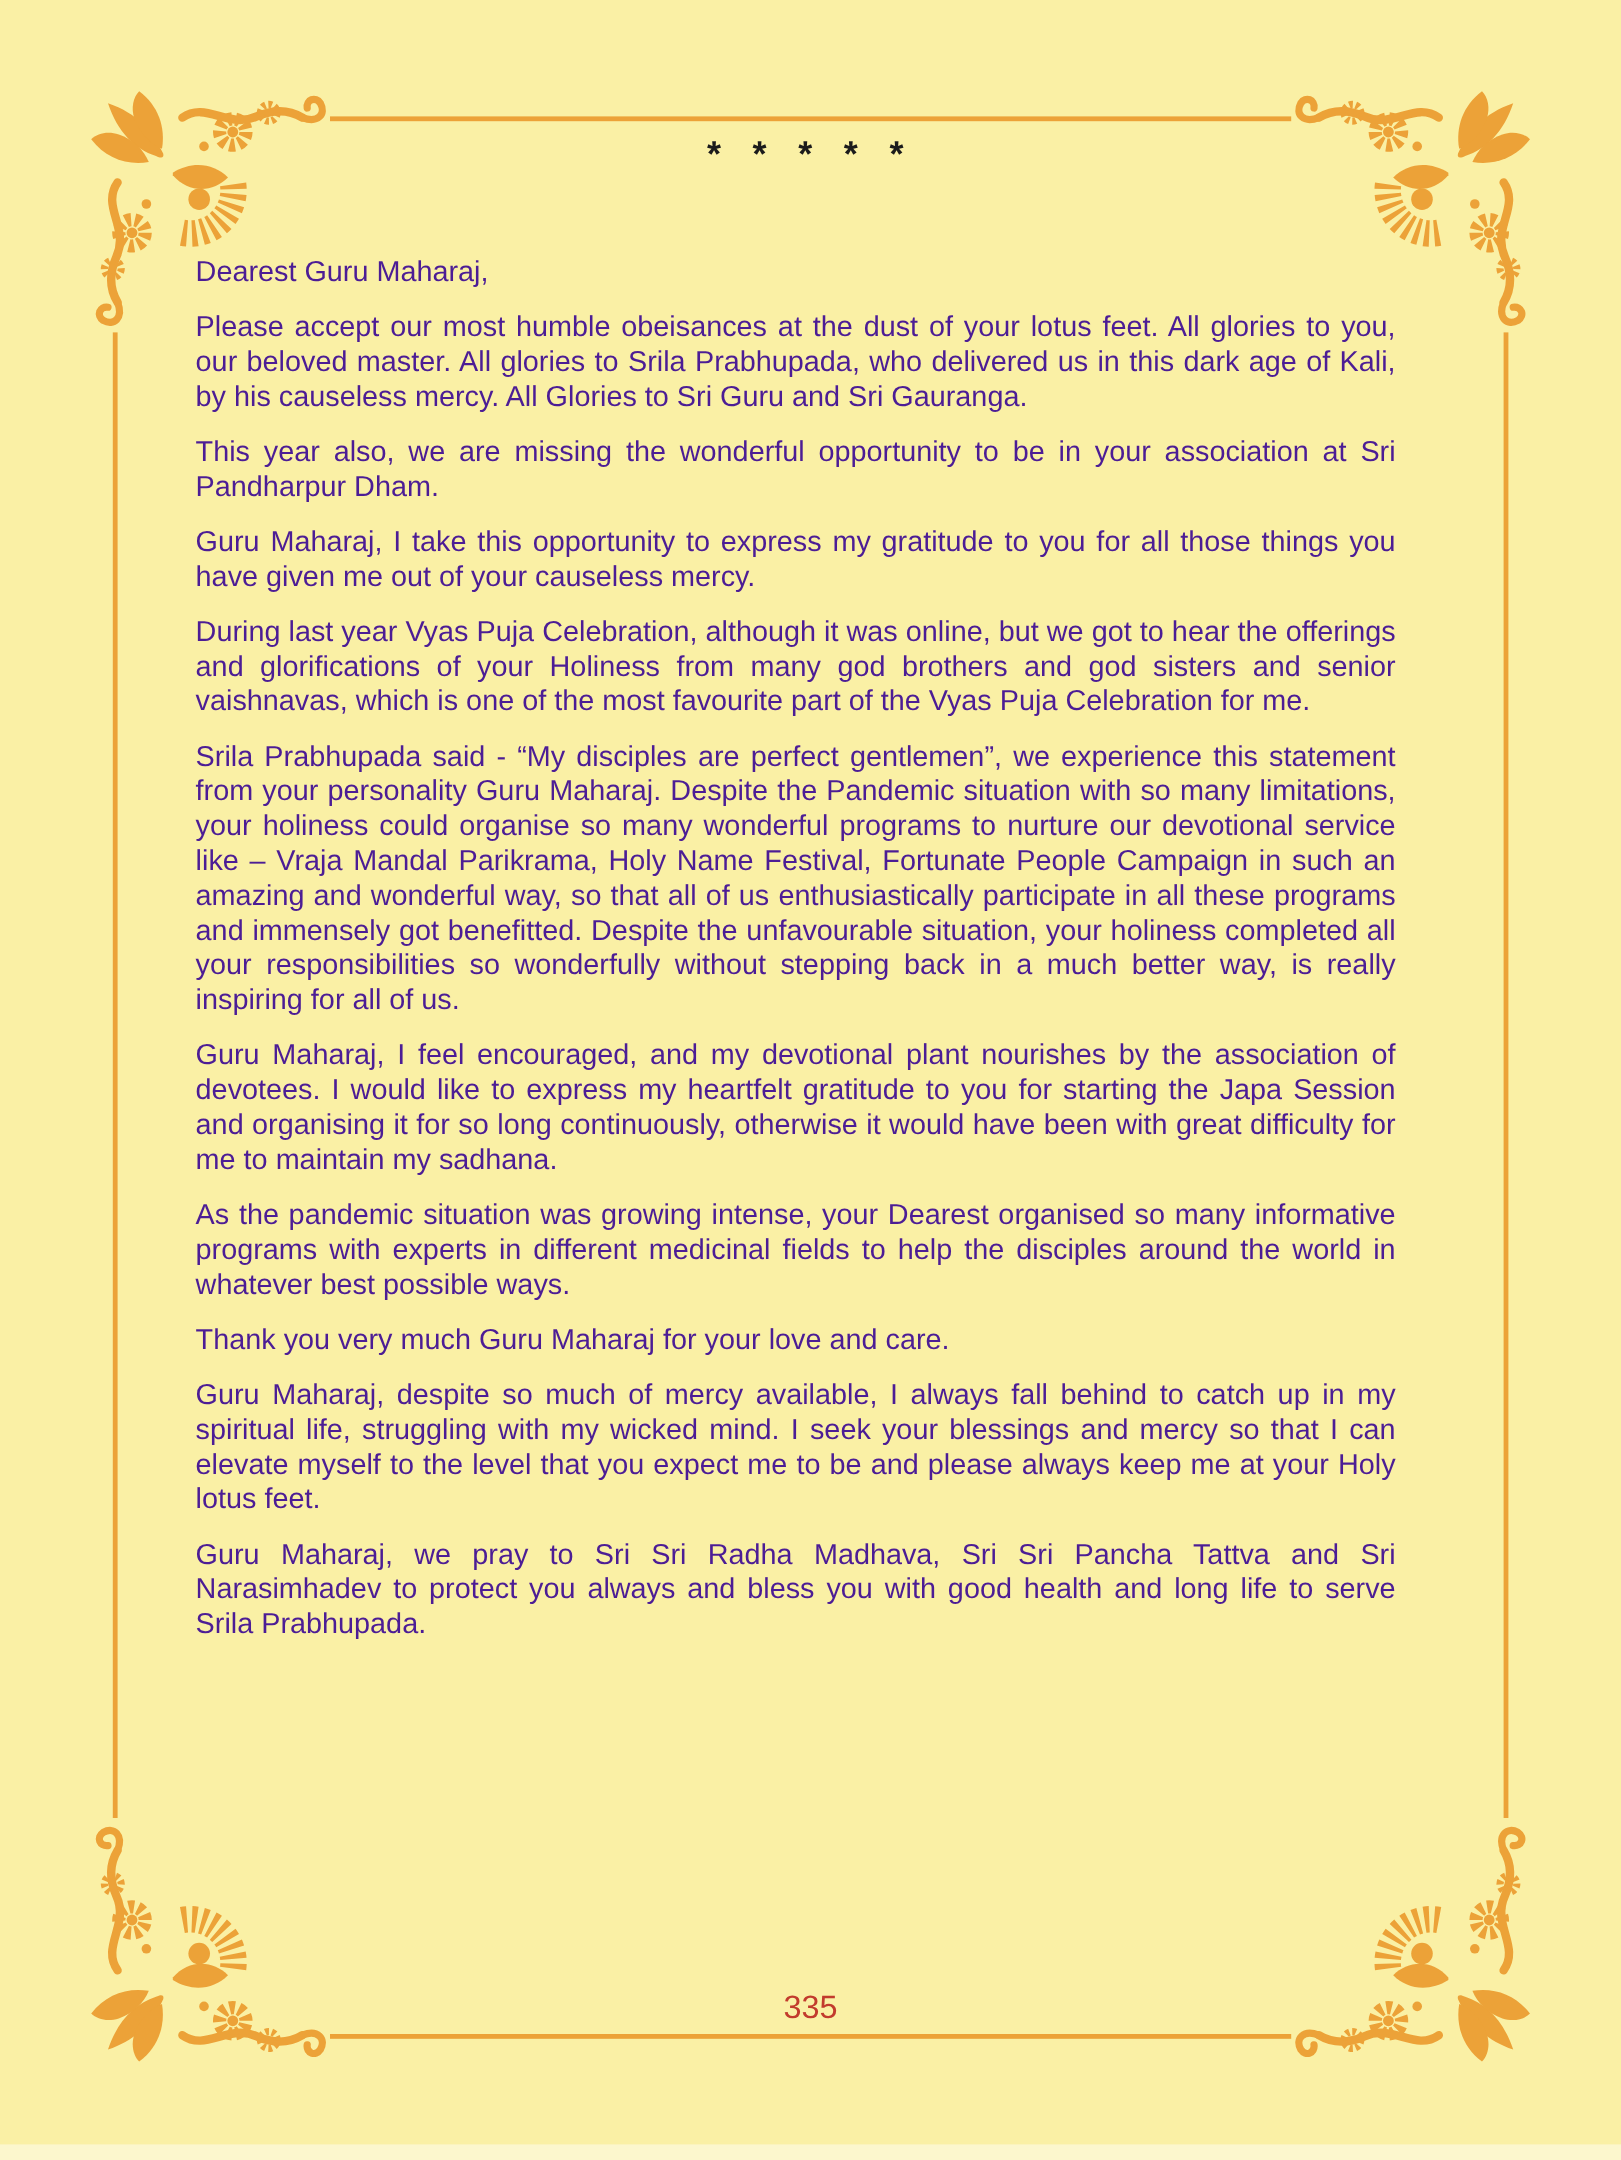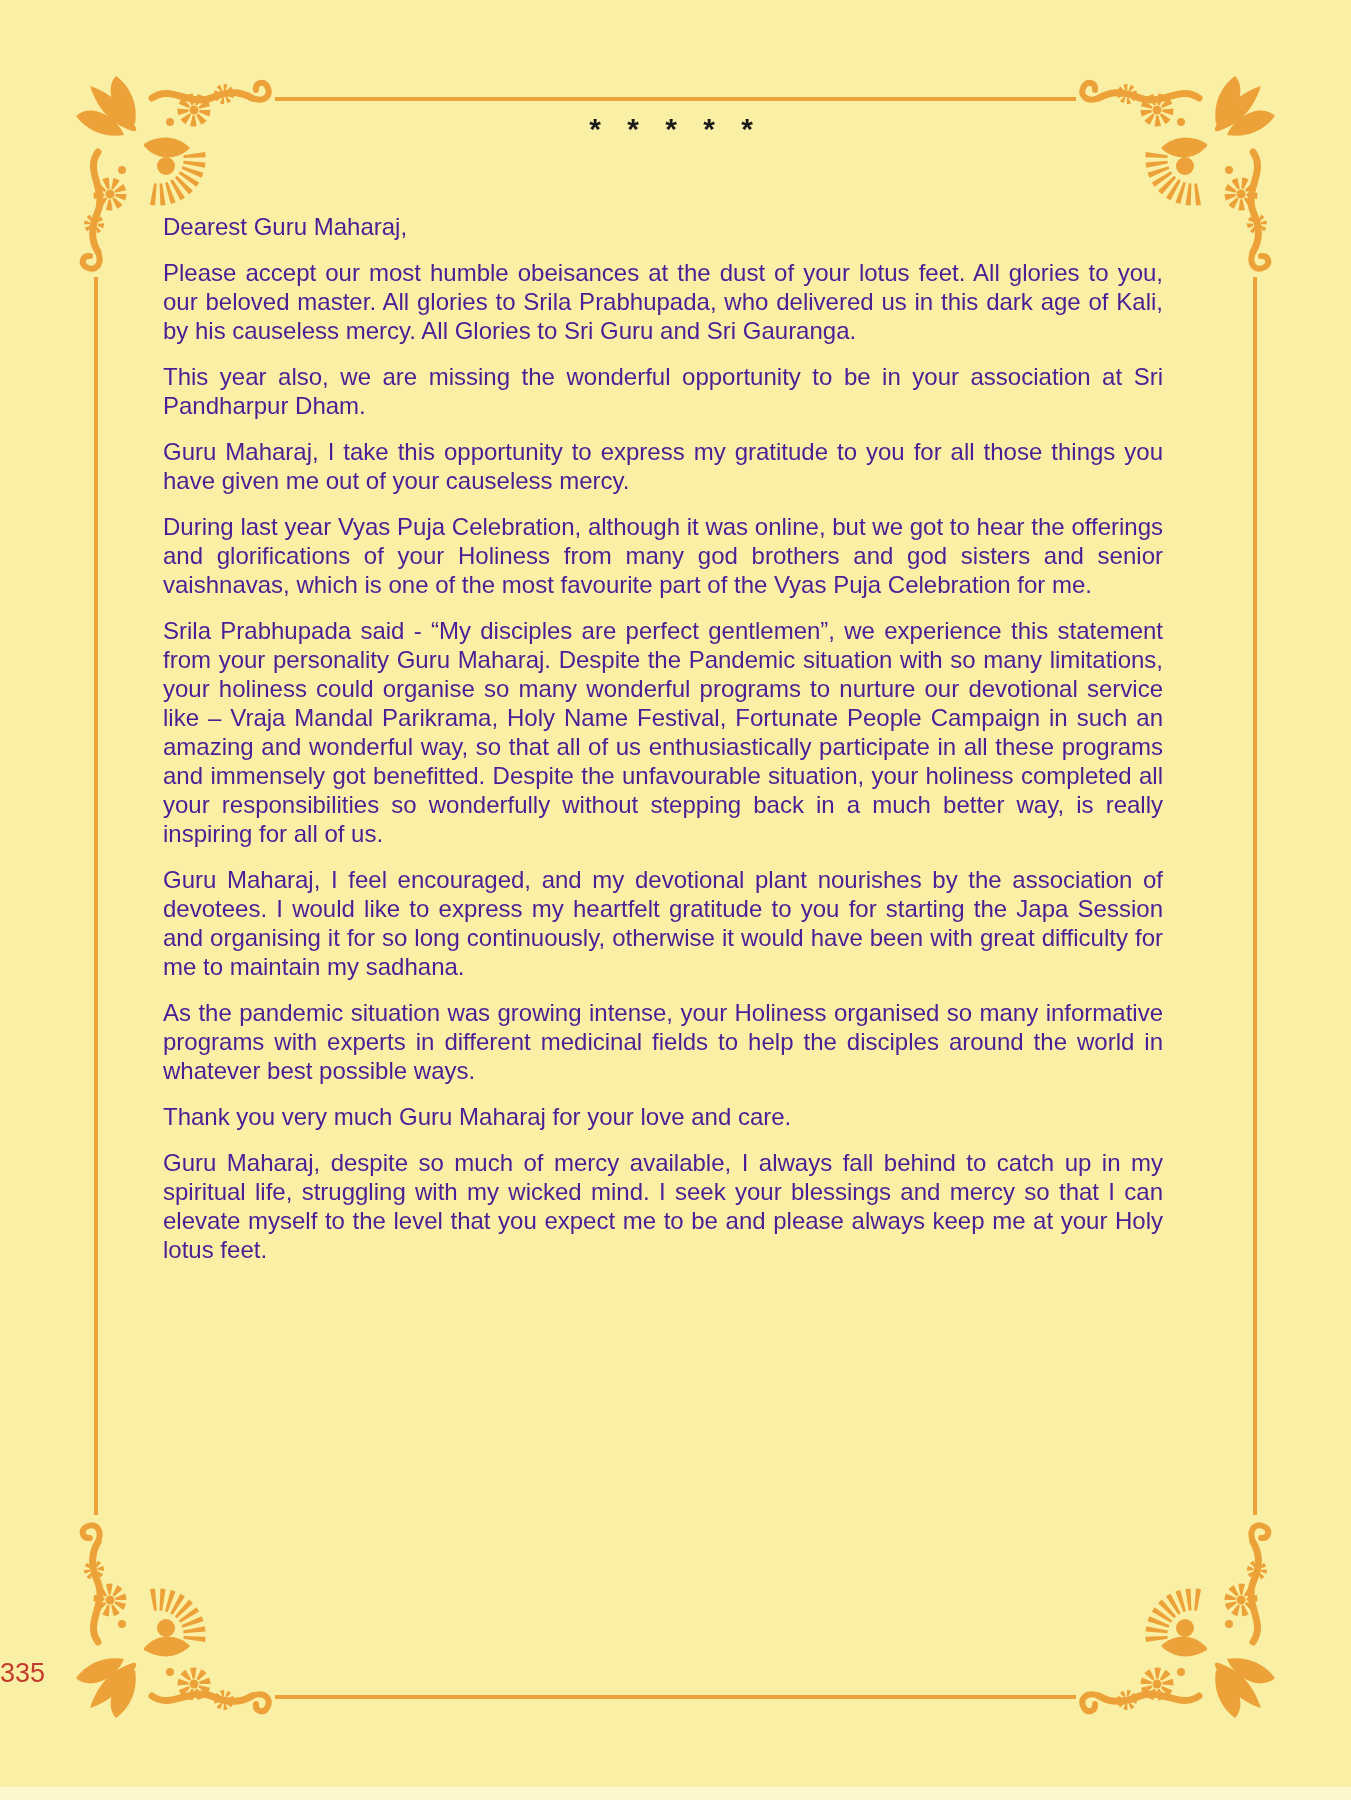--- a/index.html
+++ b/index.html
@@ -46,21 +46,21 @@
     font-size: 24px;
     line-height: 29px;
   }
   .salutation { margin: 0 0 17px 0; }
   .para { margin: 0 0 17px 0; text-align: justify; }
   .page-number {
     position: absolute;
     top: 1658px;
     left: 0;
     width: 100%;
-    text-align: left;
+    text-align: center;
     font-size: 27px;
     color: #C23B2D;
   }
   .bottom-strip {
     position: absolute;
     left: 0; right: 0; bottom: 0;
     height: 13px;
     background: #FCF7CD;
   }
 </style>
@@ -123,23 +123,24 @@
 
   <div class="content">
     <p class="salutation">Dearest Guru Maharaj,</p>
     <div>
         <p class="para">Please accept our most humble obeisances at the dust of your lotus feet. All glories to you, our beloved master. All glories to Srila Prabhupada, who delivered us in this dark age of Kali, by his causeless mercy. All Glories to Sri Guru and Sri Gauranga.</p>
         <p class="para">This year also, we are missing the wonderful opportunity to be in your association at Sri Pandharpur Dham.</p>
         <p class="para">Guru Maharaj, I take this opportunity to express my gratitude to you for all those things you have given me out of your causeless mercy.</p>
         <p class="para">During last year Vyas Puja Celebration, although it was online, but we got to hear the offerings and glorifications of your Holiness from many god brothers and god sisters and senior vaishnavas, which is one of the most favourite part of the Vyas Puja Celebration for me.</p>
         <p class="para">Srila Prabhupada said - “My disciples are perfect gentlemen”, we experience this statement from your personality Guru Maharaj. Despite the Pandemic situation with so many limitations, your holiness could organise so many wonderful programs to nurture our devotional service like – Vraja Mandal Parikrama, Holy Name Festival, Fortunate People Campaign in such an amazing and wonderful way, so that all of us enthusiastically participate in all these programs and immensely got benefitted. Despite the unfavourable situation, your holiness completed all your responsibilities so wonderfully without stepping back in a much better way, is really inspiring for all of us.</p>
         <p class="para">Guru Maharaj, I feel encouraged, and my devotional plant nourishes by the association of devotees. I would like to express my heartfelt gratitude to you for starting the Japa Session and organising it for so long continuously, otherwise it would have been with great difficulty for me to maintain my sadhana.</p>
-        <p class="para">As the pandemic situation was growing intense, your Holiness organised so many informative programs with experts in different medicinal fields to help the disciples around the world in whatever best possible ways.</p>
+        <p class="para">As the pandemic situation was growing intense, your Dearest organised so many informative programs with experts in different medicinal fields to help the disciples around the world in whatever best possible ways.</p>
         <p class="para">Thank you very much Guru Maharaj for your love and care.</p>
         <p class="para">Guru Maharaj, despite so much of mercy available, I always fall behind to catch up in my spiritual life, struggling with my wicked mind. I seek your blessings and mercy so that I can elevate myself to the level that you expect me to be and please always keep me at your Holy lotus feet.</p>
+        <p class="para">Guru Maharaj, we pray to Sri Sri Radha Madhava, Sri Sri Pancha Tattva and Sri Narasimhadev to protect you always and bless you with good health and long life to serve Srila Prabhupada.</p>
       </div>
   </div>
 
   <div class="page-number">335</div>
 
   <div class="bottom-strip"></div>
 
 </div>
 
 </body></html>

